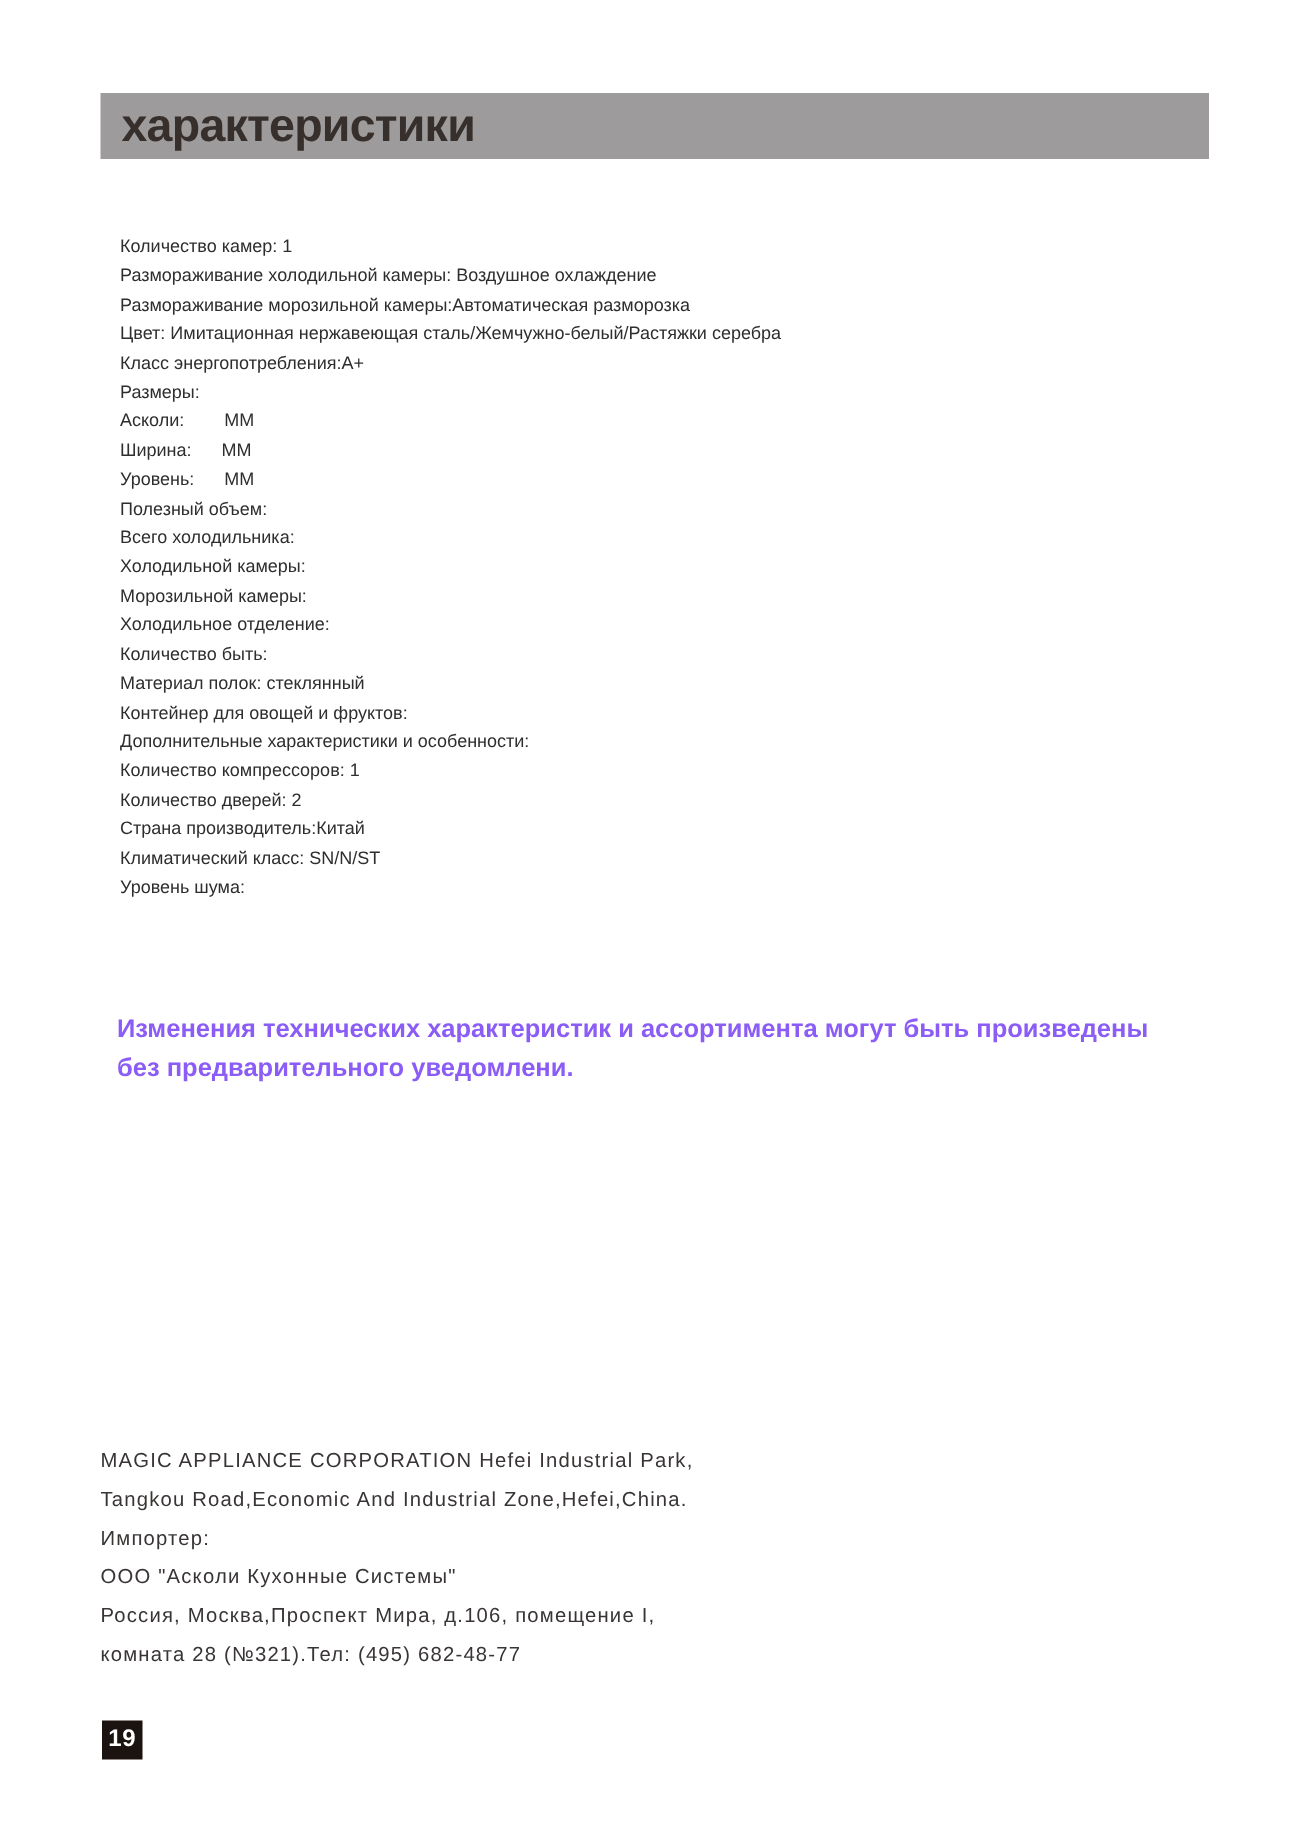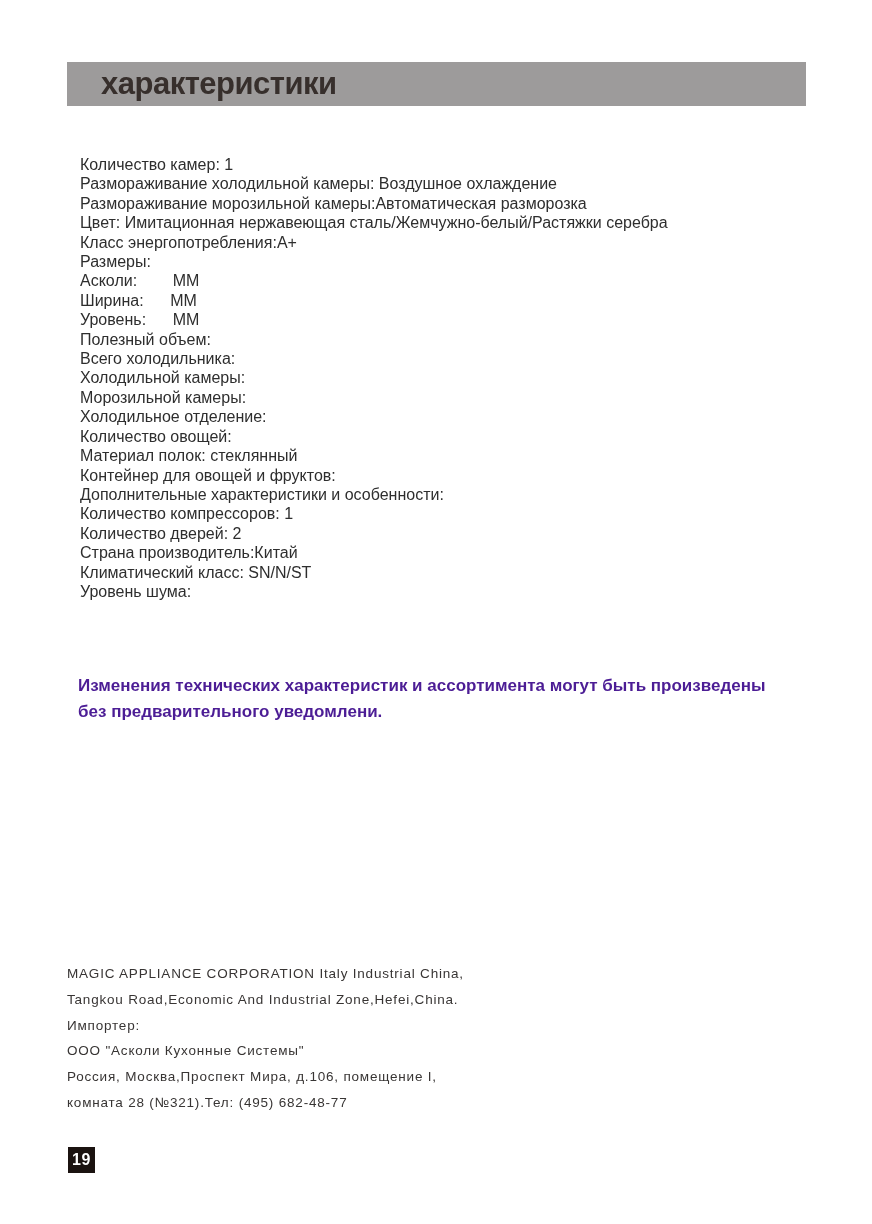--- a/index.html
+++ b/index.html
@@ -18,43 +18,43 @@
   }
   .header-bar {
     position: absolute;
     left: 67px; top: 62px;
     width: 739px; height: 44px;
     background: #9d9b9b;
     display: flex;
     align-items: center;
   }
   .header-title {
-    padding-left: 34px;
+    padding-left: 14px;
     font-size: 31px;
     font-weight: bold;
     color: #372f2c;
     letter-spacing: -0.5px;
   }
   .spec-list {
     position: absolute;
     left: 80px; top: 155px;
     width: 720px;
     color: #2e2e2e;
-    font-size: 16px;
+    font-size: 12px;
     line-height: 19.4px;
   }
   .spec-line {
     white-space: pre-wrap;
   }
   .notice {
     position: absolute;
     left: 78px; top: 673px;
     width: 760px;
     font-weight: bold;
-    color: #4c1d95;
+    color: #8b5cf6;
     font-size: 17px;
     line-height: 26px;
   }
   .footer-block {
     position: absolute;
     left: 67px; top: 961px;
     width: 560px;
     color: #383534;
     font-size: 13.5px;
     line-height: 25.8px;
@@ -91,38 +91,38 @@
       <div class="spec-line">Класс энергопотребления:A+</div>
       <div class="spec-line">Размеры:</div>
       <div class="spec-line">Асколи:        ММ</div>
       <div class="spec-line">Ширина:      ММ</div>
       <div class="spec-line">Уровень:      ММ</div>
       <div class="spec-line">Полезный объем:</div>
       <div class="spec-line">Всего холодильника:</div>
       <div class="spec-line">Холодильной камеры:</div>
       <div class="spec-line">Морозильной камеры:</div>
       <div class="spec-line">Холодильное отделение:</div>
-      <div class="spec-line">Количество овощей:</div>
+      <div class="spec-line">Количество быть:</div>
       <div class="spec-line">Материал полок: стеклянный</div>
       <div class="spec-line">Контейнер для овощей и фруктов:</div>
       <div class="spec-line">Дополнительные характеристики и особенности:</div>
       <div class="spec-line">Количество компрессоров: 1</div>
       <div class="spec-line">Количество дверей: 2</div>
       <div class="spec-line">Страна производитель:Китай</div>
       <div class="spec-line">Климатический класс: SN/N/ST</div>
       <div class="spec-line">Уровень шума:</div>
     </div>
 
   <div class="notice">
     <div>Изменения технических характеристик и ассортимента могут быть произведены</div>
     <div>без предварительного уведомлени.</div>
   </div>
 
   <div class="footer-block">
-      <div class="footer-line">MAGIC APPLIANCE CORPORATION Italy Industrial China,</div>
+      <div class="footer-line">MAGIC APPLIANCE CORPORATION Hefei Industrial Park,</div>
       <div class="footer-line">Tangkou Road,Economic And Industrial Zone,Hefei,China.</div>
       <div class="footer-line">Импортер:</div>
       <div class="footer-line">ООО "Асколи Кухонные Системы"</div>
       <div class="footer-line">Россия, Москва,Проспект Мира, д.106, помещение I,</div>
       <div class="footer-line">комната 28 (№321).Тел: (495) 682-48-77</div>
     </div>
 
   <div class="page-number">19</div>
 
 </div>

